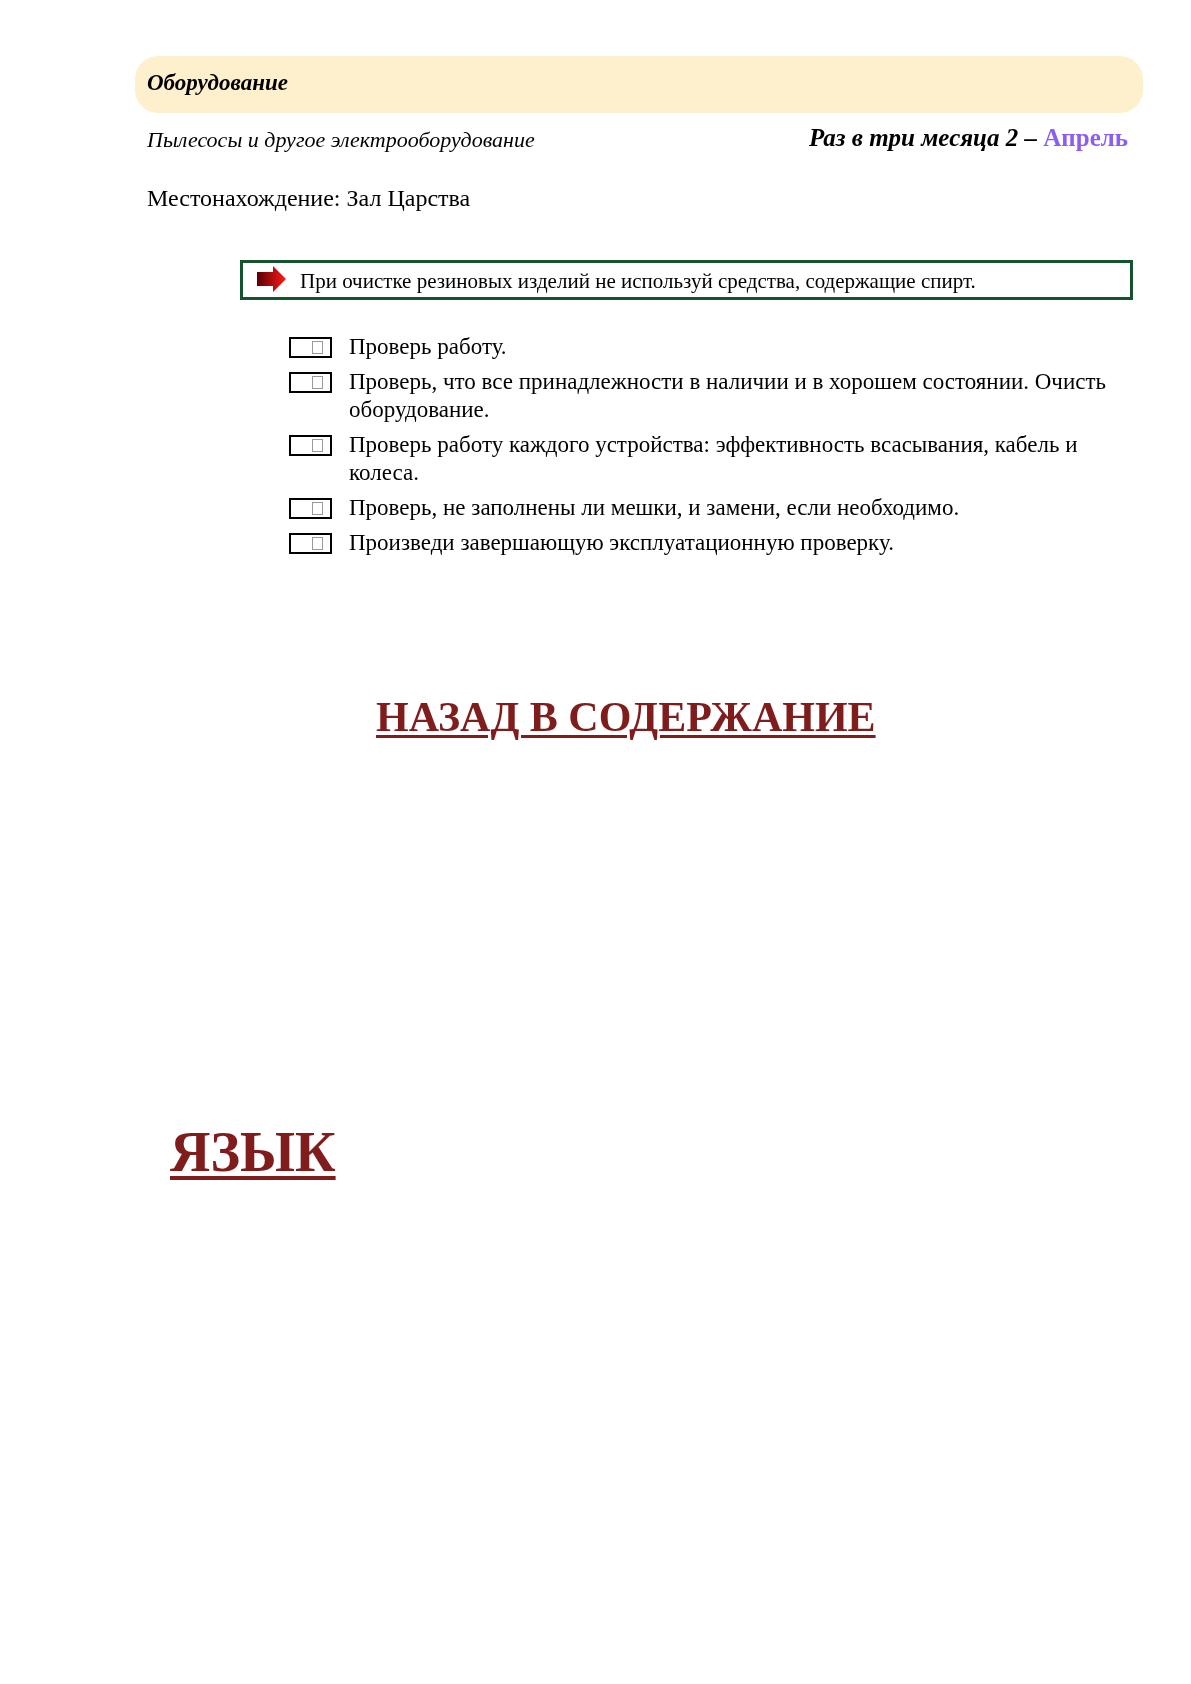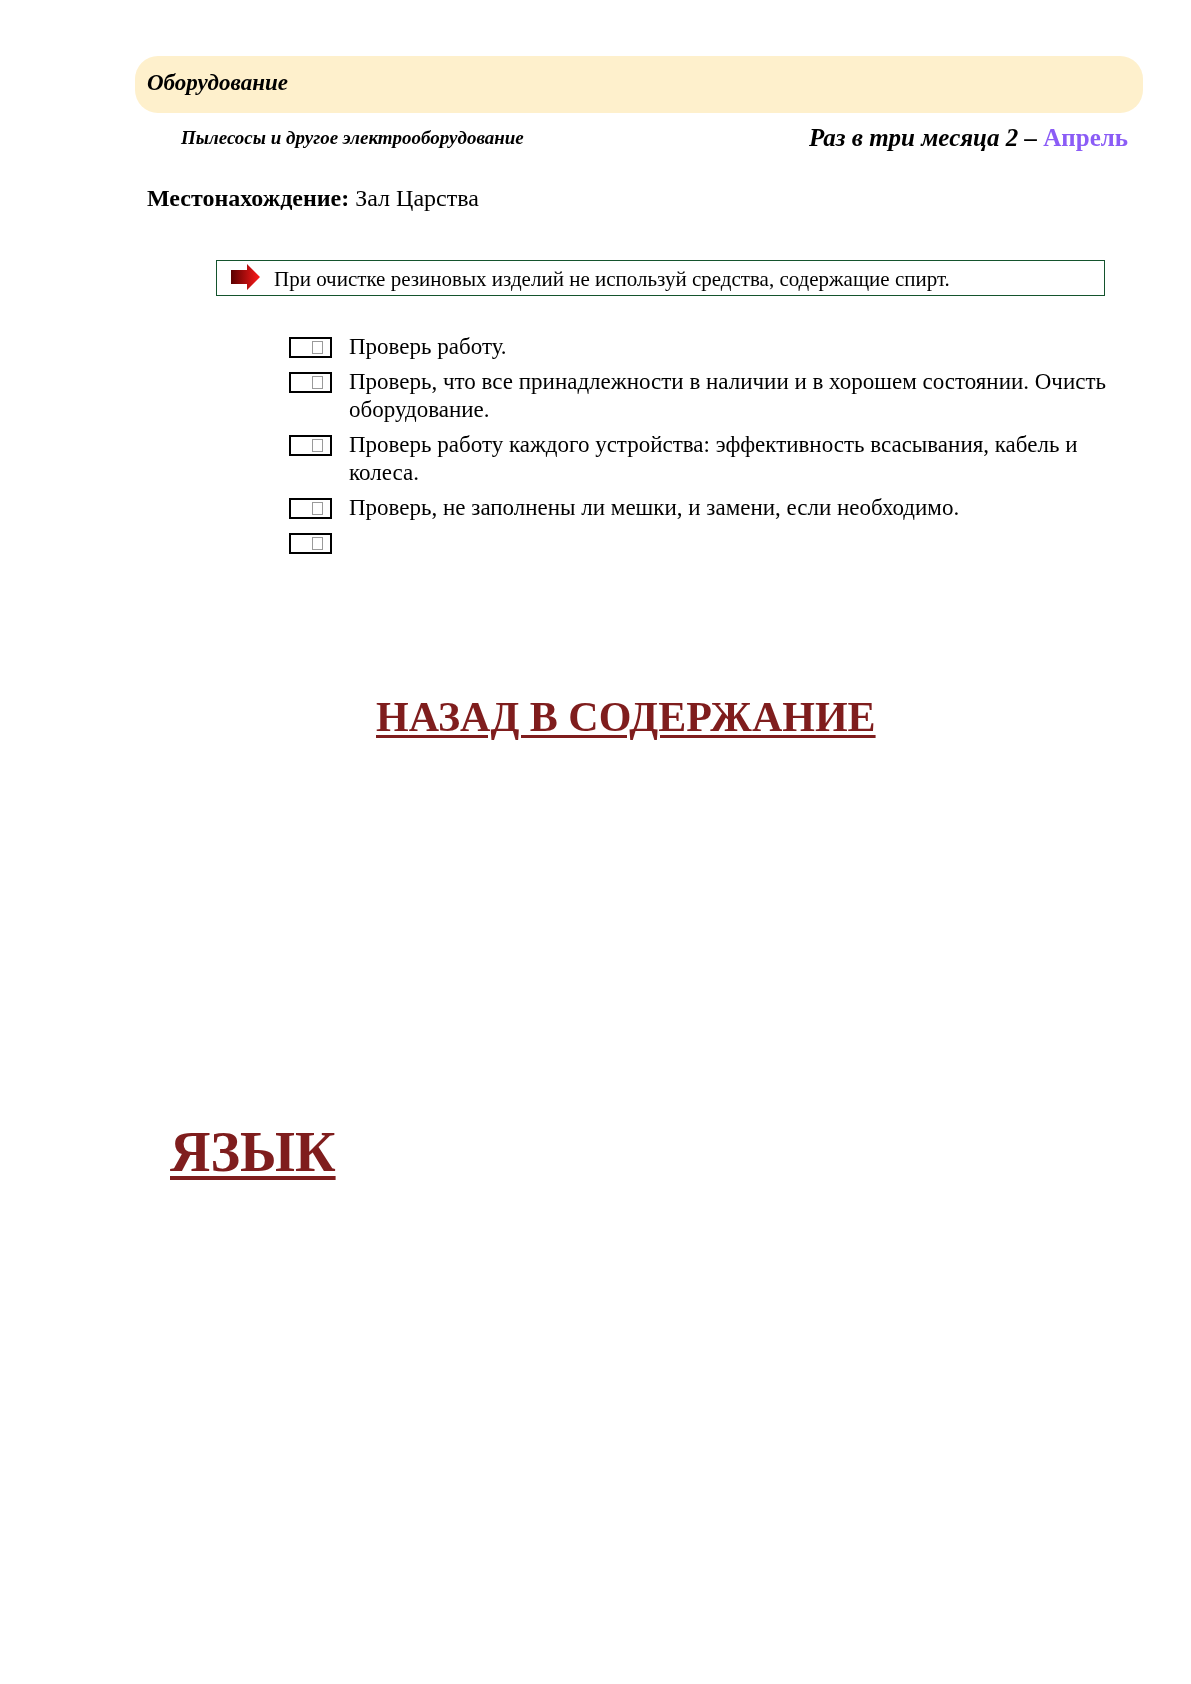--- a/index.html
+++ b/index.html
@@ -2,29 +2,29 @@
 <html><head>
 <meta charset="utf-8">
 <style>
   html, body { margin: 0; padding: 0; background: #ffffff; }
   body { width: 1191px; height: 1684px; position: relative; overflow: hidden;
          font-family: "Liberation Serif", "DejaVu Serif", serif; color: #000; }
   .band { position: absolute; left: 135px; top: 56px; width: 1008px; height: 57px;
           background: #FEF0CC; border-radius: 23px; }
   .band-title { position: absolute; left: 12px; top: 14px; font-size: 23px;
                 font-style: italic; font-weight: bold; }
-  .subtitle { position: absolute; left: 147px; top: 127px; font-size: 19px;
-              font-style: italic; font-weight: bold; margin-left: 34px; }
+  .subtitle { position: absolute; left: 147px; top: 127px; font-size: 22px;
+              font-style: italic; font-weight: normal; }
   .freq { position: absolute; right: 63px; top: 124px; font-size: 25px;
           font-style: italic; font-weight: bold; white-space: nowrap; }
   .freq .month { color: #8b5cf6; font-style: normal; }
   .location { position: absolute; left: 147px; top: 185px; font-size: 24px; }
-  .location b { font-weight: bold; }
-  .warn { position: absolute; left: 216px; top: 260px; width: 887px; height: 34px;
-          border: 1px solid #14532d; box-sizing: content-box; }
+  .location b { font-weight: normal; }
+  .warn { position: absolute; left: 240px; top: 260px; width: 887px; height: 34px;
+          border: 3px solid #14532d; box-sizing: content-box; }
   .warn-icon { position: absolute; left: 14px; top: 3px; width: 30px; height: 26px; }
   .warn-text { position: absolute; left: 57px; top: 6px; font-size: 21px; white-space: nowrap; }
   .checklist { position: absolute; left: 289px; top: 333px; width: 820px; }
   .item { position: relative; padding-left: 60px; font-size: 23px; line-height: 28px;
           margin-bottom: 7px; }
   .cb { position: absolute; left: 0; top: 4px; width: 39px; height: 17px;
         border: 2px solid #000; background: #fff; cursor: pointer; }
   .cb::after { content: ""; position: absolute; right: 7px; top: 2px; width: 9px;
                height: 11px; border: 1px solid #9a9a9a; }
   .back-link { position: absolute; left: 376px; top: 693px; font-size: 42px;
@@ -78,18 +78,19 @@
   <div class="item">
     <span class="cb"></span>
     <span>Проверь работу каждого устройства: эффективность всасывания, кабель и колеса.</span>
   </div>
   <div class="item">
     <span class="cb"></span>
     <span>Проверь, не заполнены ли мешки, и замени, если необходимо.</span>
   </div>
   <div class="item">
     <span class="cb"></span>
+    <span>Произведи завершающую эксплуатационную проверку.</span>
   </div>
 </div>
 
 <a class="back-link">НАЗАД В СОДЕРЖАНИЕ</a>
 
 <a class="lang-link">ЯЗЫК</a>
 
 </body></html>

